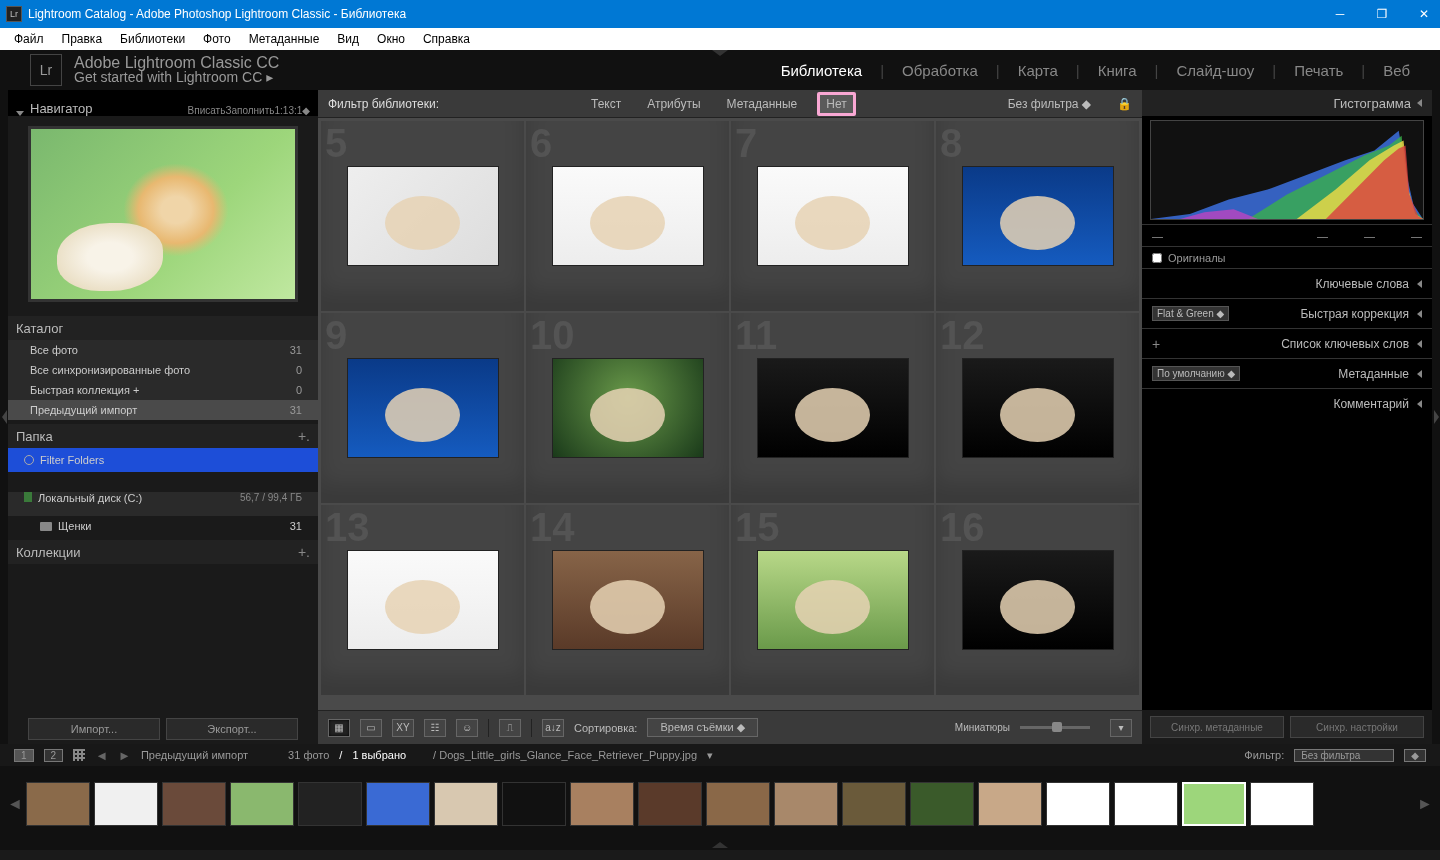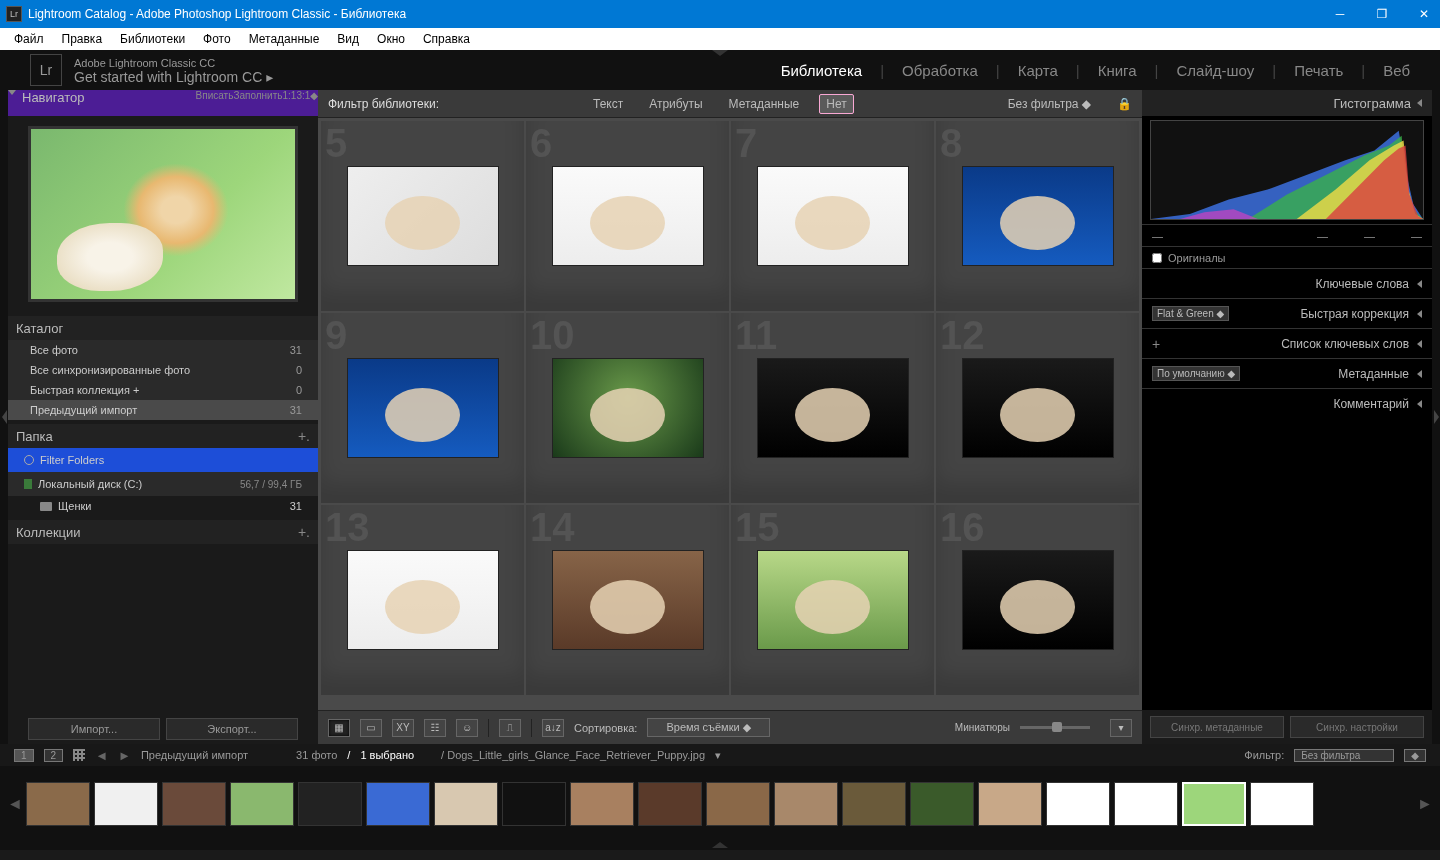--- a/index.html
+++ b/index.html
@@ -7,82 +7,82 @@
 .titlebar{height:28px;background:#0078d4;display:flex;align-items:center;padding:0 6px;color:#fff;font-size:12px}
 .titlebar .icon-app{width:16px;height:16px;background:#222;border:1px solid #555;margin-right:6px;display:flex;align-items:center;justify-content:center;font-size:9px;color:#bbb}
 .titlebar-title{flex:1}
 .win-btns{display:flex;gap:22px;font-size:12px}
 .win-btn{cursor:default;width:20px;text-align:center}
 .menubar{height:22px;background:#fff;display:flex;align-items:center;padding:0 6px;font-size:12px;color:#000;gap:2px}
 .menu-item{padding:2px 8px}
 .top-strip{height:40px;background:#111;display:flex;align-items:center;padding:0 30px;position:relative}
 .lr-logo{width:32px;height:32px;border:1px solid #444;display:flex;align-items:center;justify-content:center;font-size:14px;color:#999;margin-right:12px}
 .lr-text{color:#999;line-height:14px}
-.lr-text .b{font-size:11px}
+.lr-text .b{font-size:16px}
 .lr-text .t{font-size:14px}
 .modules{margin-left:auto;display:flex;gap:18px;font-size:15px;color:#888;align-items:center}
 .modules span{cursor:default}
 .modules span.active{color:#fff}
 .modules .sep{color:#444}
 .top-tri{position:absolute;top:0;left:50%;transform:translateX(-50%);width:0;height:0;border-left:8px solid transparent;border-right:8px solid transparent;border-top:6px solid #333}
 .main{display:flex;height:654px;background:#1a1a1a;position:relative}
 .side-handle{width:8px;background:#111;display:flex;align-items:center;justify-content:center}
 .side-handle .tri{width:0;height:0;border-top:7px solid transparent;border-bottom:7px solid transparent}
 .side-handle.left .tri{border-right:5px solid #444}
 .side-handle.right .tri{border-left:5px solid #444}
 .left-panel{width:310px;background:#1a1a1a;padding:0 0 0 0;display:flex;flex-direction:column}
-.panel-header{height:26px;background:#4c1d95;display:flex;align-items:flex-start;padding:0 0;font-size:13px;color:#bbb}
+.panel-header{height:26px;background:#000000;display:flex;align-items:flex-end;padding:0 8px;font-size:13px;color:#bbb}
 .panel-header .tri-d{margin-right:6px;width:0;height:0;border-left:4px solid transparent;border-right:4px solid transparent;border-top:5px solid #888}
 .panel-header .zoom-opts{margin-left:auto;font-size:10px;color:#888;display:flex;}
 .nav-preview{background:#333;padding:3px;margin:10px 20px}
 .nav-img{height:170px;background:linear-gradient(135deg,#7ab86e 0%,#9dd67b 60%,#c0e8a0 100%);position:relative;overflow:hidden}
 .nav-img::before{content:"";position:absolute;top:20%;right:25%;width:40%;height:55%;background:radial-gradient(ellipse,#f0d5a8 20%,#e8b870 50%,transparent 70%);border-radius:50%}
 .nav-img::after{content:"";position:absolute;bottom:5%;left:10%;width:40%;height:40%;background:radial-gradient(ellipse,#f8f3e8 30%,#e8dcc0 80%);border-radius:50% 40% 50% 40%}
 .section{margin-top:4px}
 .sec-head{height:24px;background:#222;display:flex;align-items:center;padding:0 8px;font-size:13px;color:#bbb}
 .sec-head .plus{margin-left:auto;color:#888;font-size:14px}
 .cat-list{background:#2a2a2a}
 .cat-item{height:20px;display:flex;align-items:center;padding:0 16px 0 22px;font-size:11px;color:#ccc}
 .cat-item.sel{background:#4a4a4a}
 .cat-item .count{margin-left:auto;color:#999}
 .folder-filter{height:24px;background:#1d4ed8;display:flex;align-items:center;padding:0 16px;font-size:11px;color:#ccc;gap:6px}
 .folder-filter .mag{width:10px;height:10px;border:1px solid #aaa;border-radius:50%;position:relative}
-.disk-row{height:24px;background:#2a2a2a;margin-top:0;display:flex;align-items:center;padding:0 16px;font-size:11px;color:#ccc;gap:6px}
+.disk-row{height:24px;background:#2a2a2a;margin-top:20px;display:flex;align-items:flex-start;padding:0 16px;font-size:11px;color:#ccc;gap:6px}
 .disk-ind{width:8px;height:10px;background:#3a7a3a}
 .disk-row .sz{margin-left:auto;font-size:10px;color:#888}
 .folder-row{height:20px;display:flex;align-items:center;padding:0 16px 0 32px;font-size:11px;color:#ccc;gap:6px}
 .folder-ico{width:12px;height:9px;background:#888;border-radius:1px}
 .folder-row .count{margin-left:auto}
 .bottom-btns{display:flex;gap:6px;padding:4px 20px;margin-top:auto}
 .bottom-btns button{flex:1;height:22px;background:#2a2a2a;border:1px solid #444;color:#999;font-size:11px}
 .center{flex:1;display:flex;flex-direction:column;background:#4a4a4a}
 .filter-bar{height:28px;background:#3a3a3a;display:flex;align-items:center;padding:0 10px;font-size:12px;color:#bbb;gap:14px;border-bottom:1px solid #222}
 .filter-bar .fl{color:#ddd}
 .filter-bar .spacer{flex:1}
 .filter-bar .opt{padding:2px 6px}
-.filter-bar .opt.act{background:#5a5a5a;border:1px solid #f9a8d4;border-radius:2px}
+.filter-bar .opt.act{background:#5a5a5a;border:3px solid #f9a8d4;border-radius:2px}
 .filter-bar .lock{margin-left:6px}
 .grid{flex:1;overflow:hidden;padding:2px}
 .grid-row{display:flex}
 .cell{flex:1;height:190px;background:#444;margin:1px;position:relative;display:flex;align-items:center;justify-content:center;box-shadow:inset 0 -20px 20px rgba(0,0,0,.15)}
 .cell .num{position:absolute;top:0;left:4px;font-size:40px;font-weight:700;color:rgba(100,100,100,.5)}
 .thumb{width:152px;height:100px;background:#fff;border:1px solid #222;position:relative;overflow:hidden}
 .t-white{background:linear-gradient(#fafafa,#ededed)}
 .t-blue{background:linear-gradient(#0a3a88,#155bbf)}
 .t-green{background:radial-gradient(circle at 50% 40%,#6a9a4a,#1a3a1a)}
 .t-dark{background:linear-gradient(#1a1a1a,#000)}
 .t-brown{background:linear-gradient(#876448,#5a3a28)}
 .t-grass{background:linear-gradient(#b8d888,#6a9a4a)}
 .t-girl{background:linear-gradient(135deg,#eee 0%,#ddd 100%)}
 .blob{position:absolute;border-radius:50%}
 .toolbar{height:34px;background:#3a3a3a;display:flex;align-items:center;padding:0 10px;gap:10px;font-size:11px;color:#bbb;border-top:1px solid #222}
 .tb-icon{width:22px;height:18px;border:1px solid #666;background:#444;display:flex;align-items:center;justify-content:center;font-size:10px}
 .tb-icon.act{background:#222;box-shadow:inset 0 0 3px #000}
 .tb-sep{width:1px;height:18px;background:#222}
-.sort-sel{padding:2px 18px;background:#444;border:1px solid #666}
+.sort-sel{padding:2px 12px;background:#444;border:1px solid #666}
 .slider-lbl{margin-left:auto;font-size:10px}
 .slider{width:70px;height:3px;background:#666;position:relative}
 .slider .knob{position:absolute;top:-4px;left:45%;width:10px;height:10px;background:#888;border-radius:2px}
 .right-panel{width:290px;background:#000000;display:flex;flex-direction:column}
 .r-head{height:26px;display:flex;align-items:center;justify-content:flex-end;padding:0 10px;font-size:13px;color:#bbb;background:#222;gap:6px}
 .r-head .tri-l{width:0;height:0;border-top:4px solid transparent;border-bottom:4px solid transparent;border-right:5px solid #888}
 .histo{height:100px;margin:4px 8px;border:1px solid #444;position:relative;background:#111;overflow:hidden}
 .histo svg{width:100%;height:100%}
 .r-sub{height:22px;display:flex;align-items:center;padding:0 10px;font-size:11px;color:#999;gap:6px;border-top:1px solid #333}
 .r-sub input[type=checkbox]{width:10px;height:10px}
@@ -404,21 +404,21 @@
     </div>
 </div>
 
 <div class="status">
   <span class="st-box">1</span>
   <span class="st-box" style="background:#333">2</span>
   <span class="st-grid"></span>
   <span class="st-arrow">◄</span>
   <span class="st-arrow">►</span>
   <span>Предыдущий импорт</span>
-  <span style="margin-left:38px">31 фото</span>
+  <span style="margin-left:30px">31 фото</span>
   <span style="color:#fff">/</span>
   <span style="color:#fff">1 выбрано</span>
   <span style="margin-left:17px">/ Dogs_Little_girls_Glance_Face_Retriever_Puppy.jpg</span>
     <span>▾</span>
   <span style="margin-left:auto">Фильтр:</span>
   <span class="st-box" style="background:#333;min-width:100px">Без фильтра</span>
   <span class="st-box" style="background:#333">◆</span>
 </div>
 
 <div class="filmstrip">

